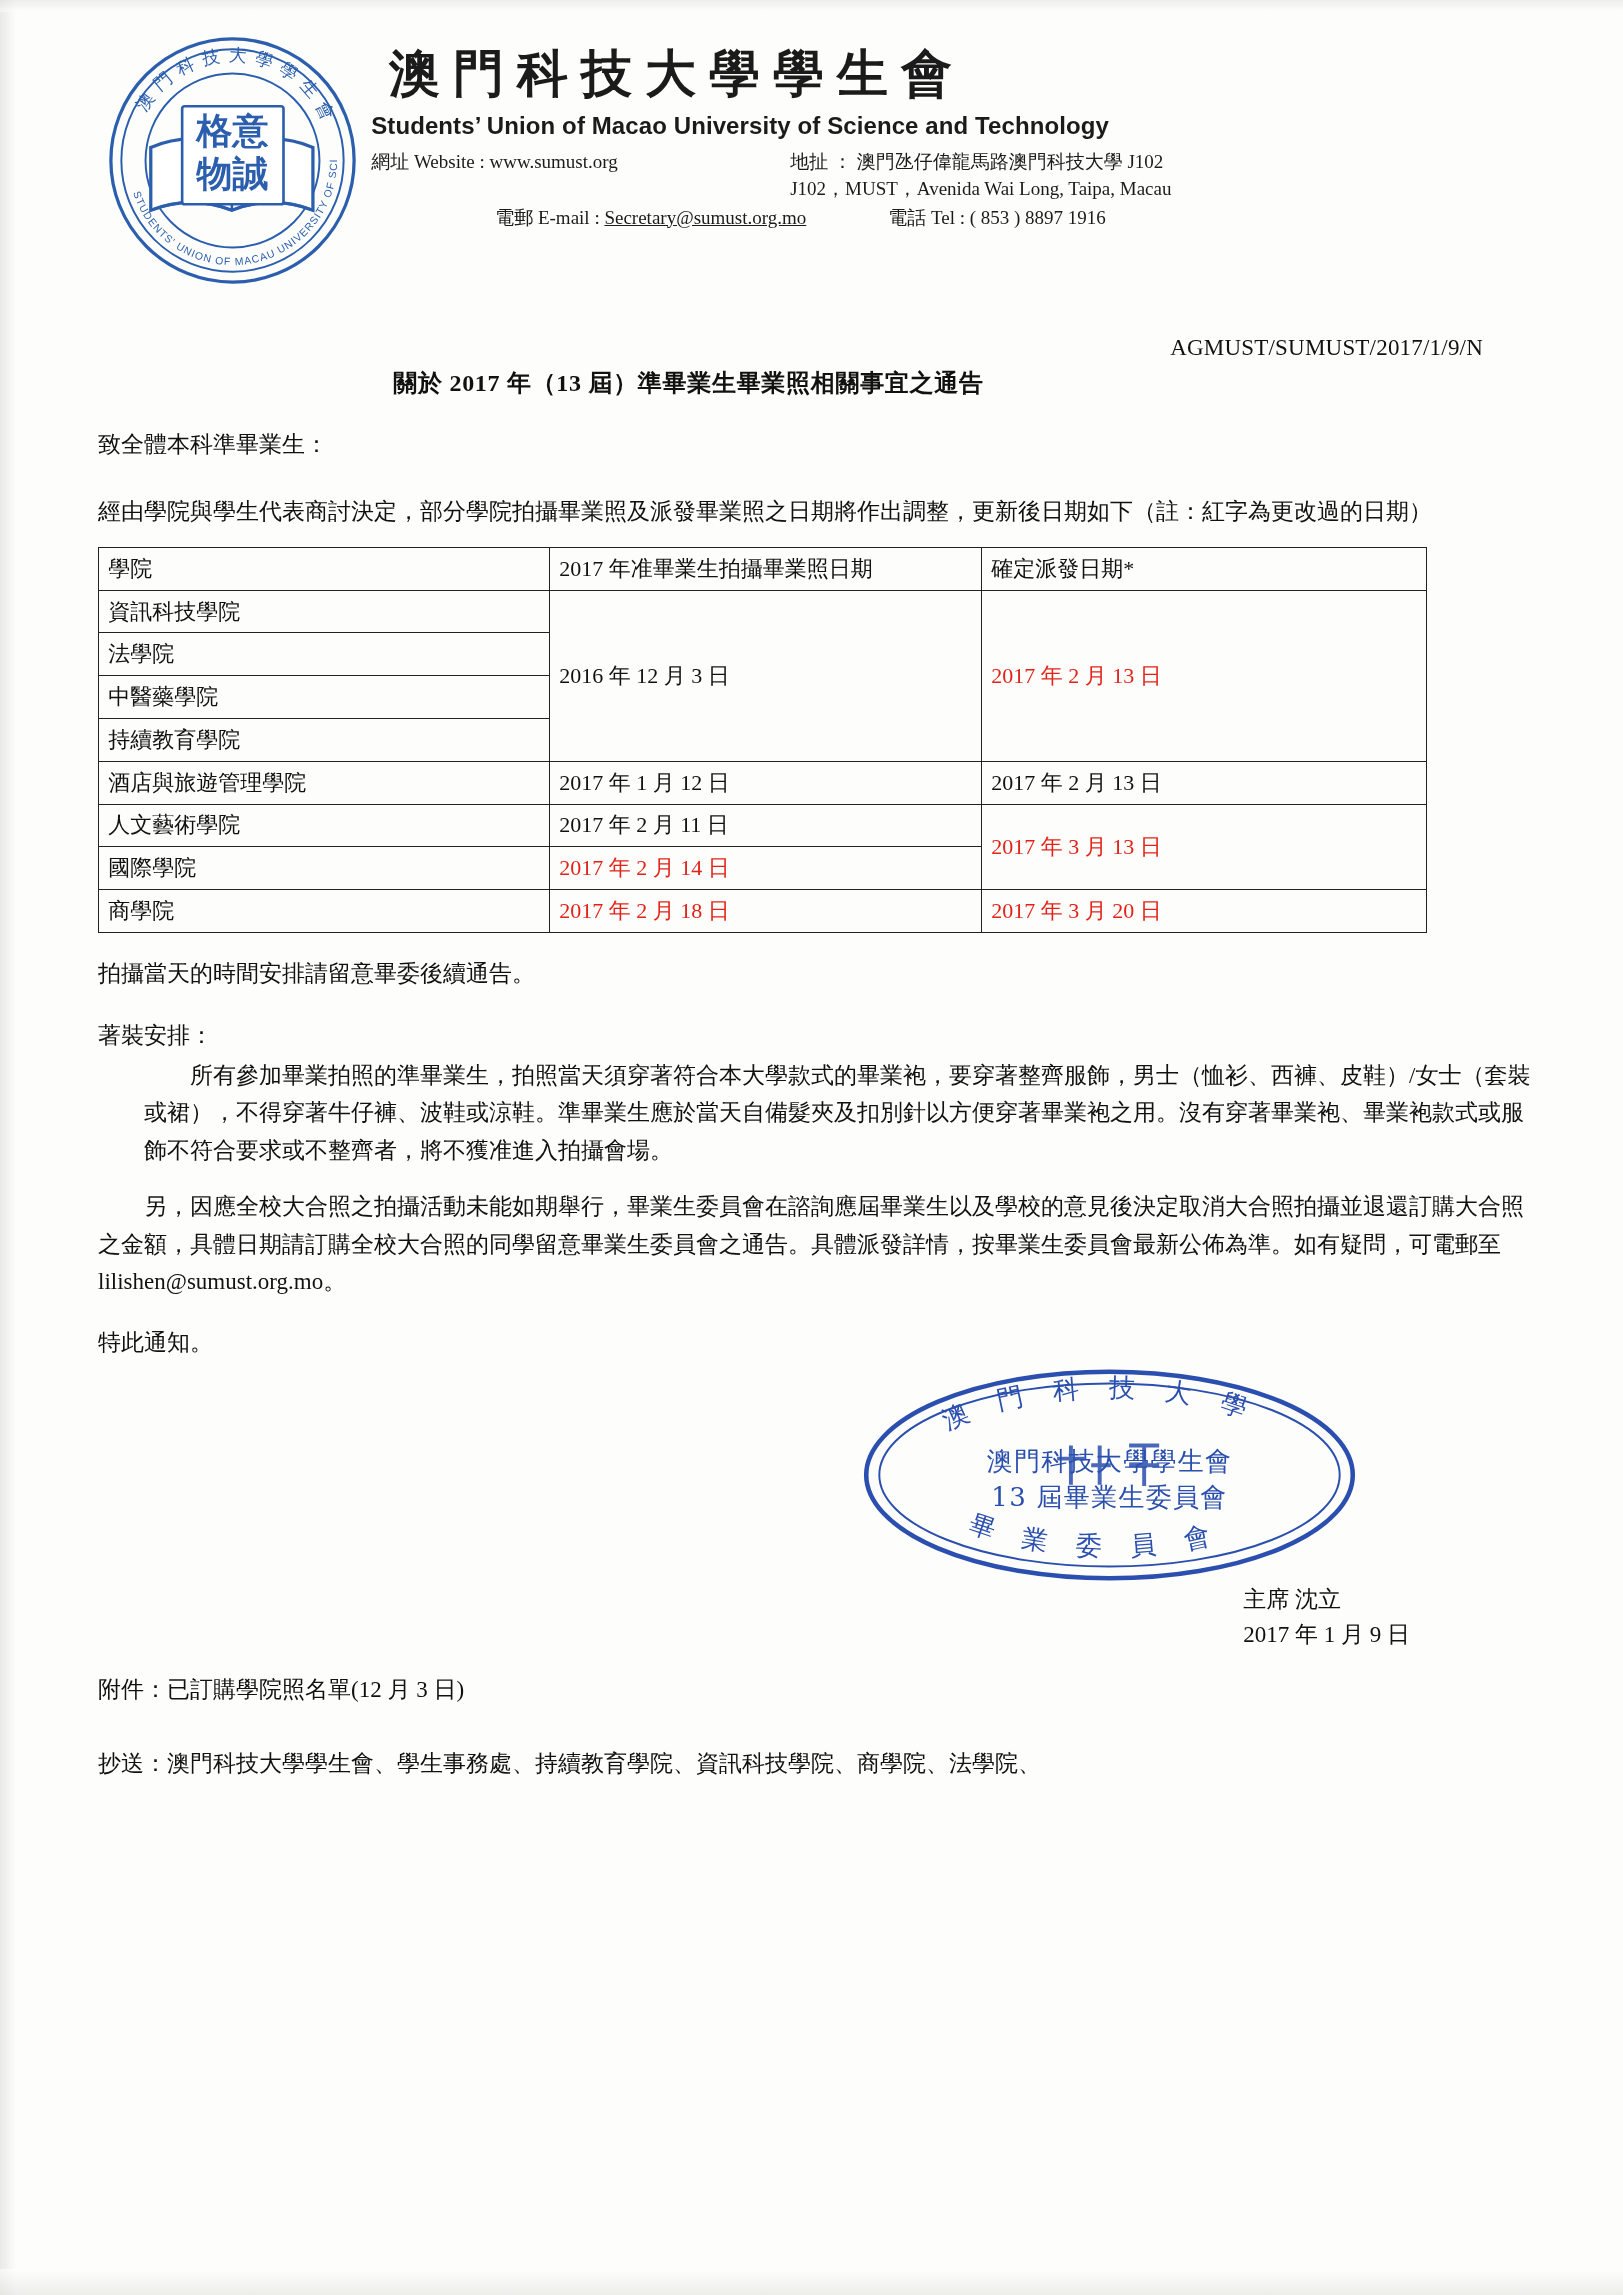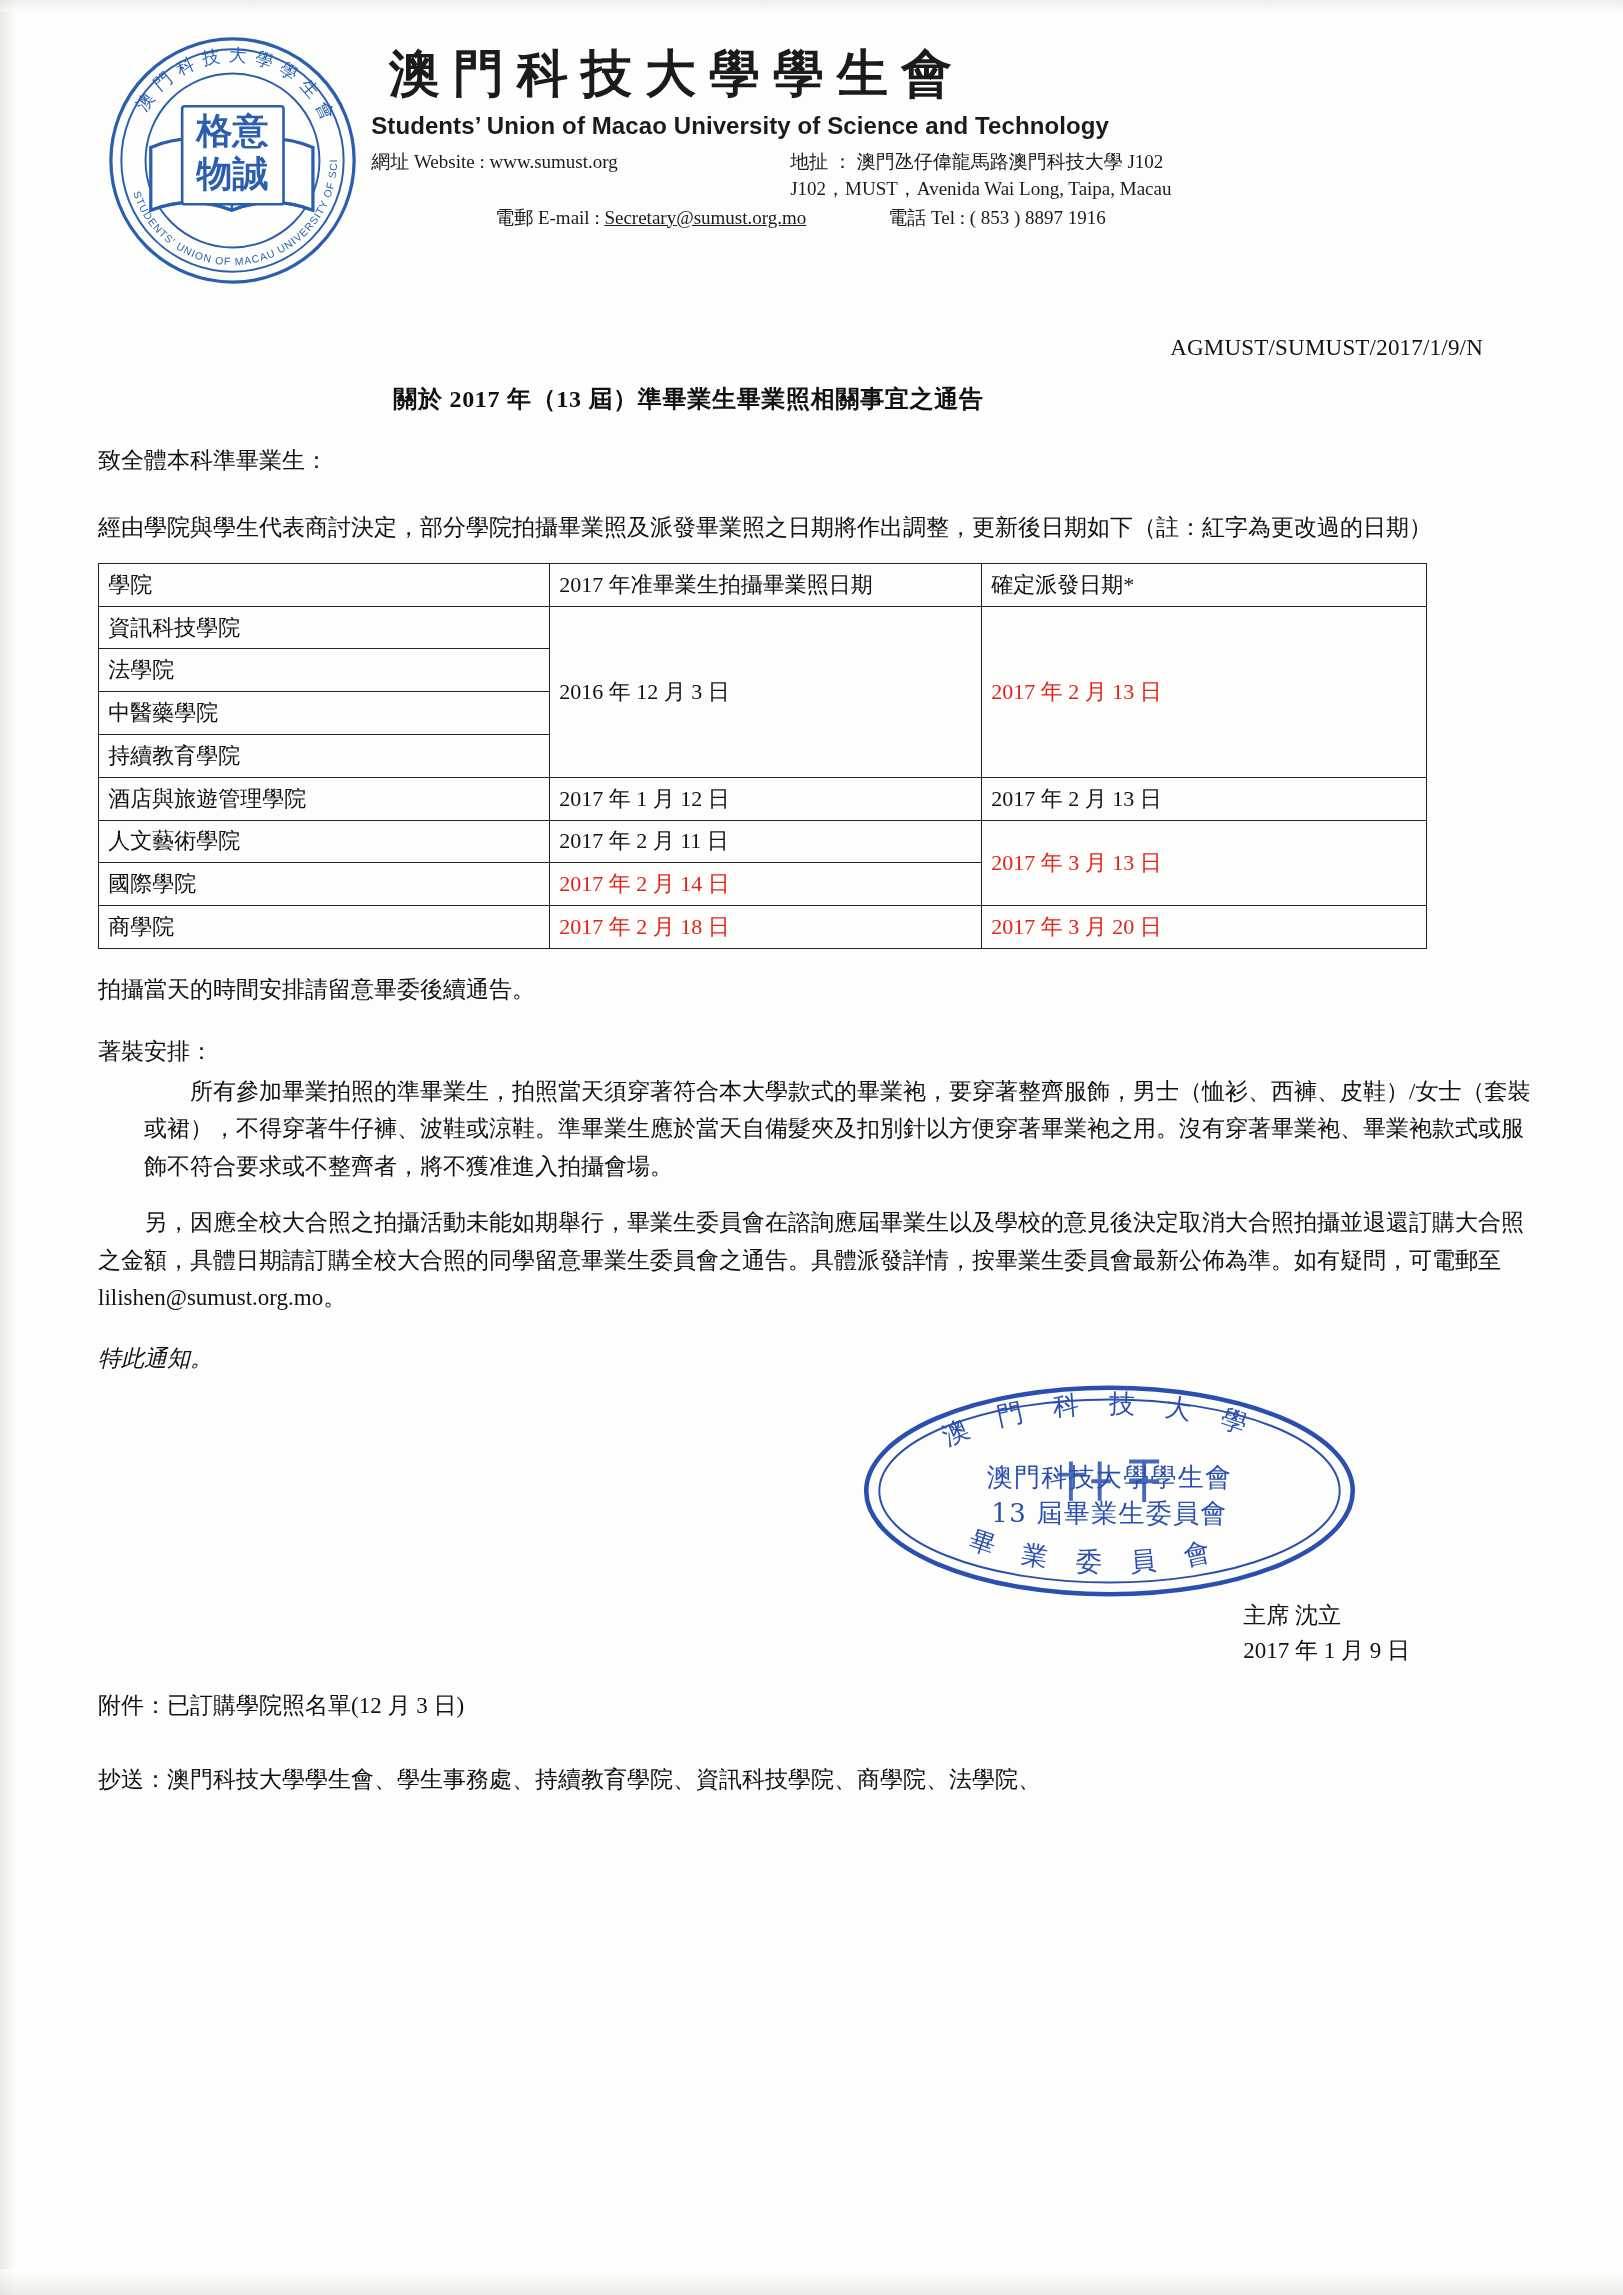--- a/index.html
+++ b/index.html
@@ -115,39 +115,39 @@
     margin-top: 7.9px;
     padding-right: 71px;
     letter-spacing: 0.2px;
   }
 
   
   .doc-title {
     text-align: center;
     font-size: 24px;
     font-weight: bold;
-    margin-top: 22px;
+    margin-top: 6px;
     letter-spacing: 0.7px;
     padding-right: 275px;
   }
 
   
   .body-text {
     font-size: 23px;
     line-height: 1.62;
     margin-top: 25px;
     padding-right: 19.6px;
   }
   .p-salute { margin-top: 27.5px; }
   .p-intro { margin-top: 29px; }
   .p-note { margin-top: 22px; }
   .p-dress-head { margin-top: 25px; }
   .p-dress { margin-top: 2.6px; margin-left: 46px; text-indent: 46px; }
   .p-extra { margin-top: 19.6px; text-indent: 46px; }
-  .p-final { margin-top: 23.6px; font-style: italic; }
+  .p-final { margin-top: 23.6px; }
 
   
   table.sched {
     border-collapse: collapse;
     width: 1328px;
     margin-top: 17px;
     margin-left: 0;
     table-layout: fixed;
   }
   table.sched td, table.sched th {

